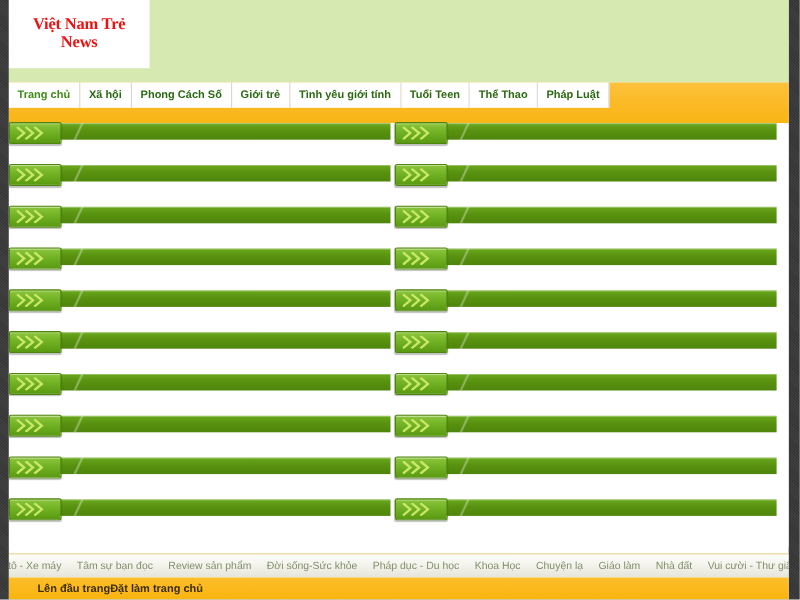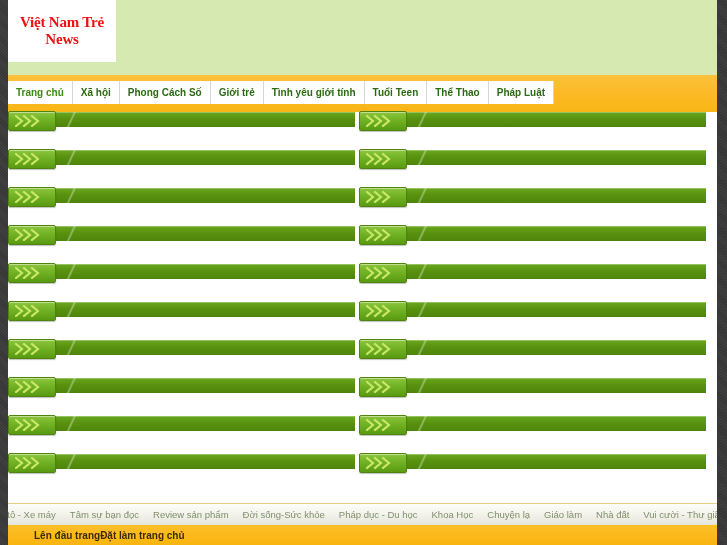--- a/index.html
+++ b/index.html
@@ -42,21 +42,21 @@
   #header {
     position: absolute;
     left: 0; top: 0;
     width: 709px;
     height: 75px;
     background: #d6e9b0;
   }
   #logo-box {
     position: absolute;
     left: 0; top: 0;
-    width: 108px;
+    width: 128px;
     height: 62px;
     background: #ffffff;
     display: flex;
     align-items: center;
     justify-content: center;
   }
   #logo-text {
     font-family: "Liberation Serif", "DejaVu Serif", serif;
     color: #ee1111;
     font-weight: bold;
@@ -72,23 +72,23 @@
     position: absolute;
     left: 0;
     top: 75px;
     width: 709px;
     height: 37px;
     background: linear-gradient(180deg, #fcc13c 0%, #fbb924 55%, #f9b616 100%);
   }
   #nav-tabs {
     position: absolute;
     left: 0; top: 0;
-    height: 34px;
-    display: flex;
-    align-items: center;
+    height: 23px;
+    display: flex;
+    align-items: flex-end;
     width: 709px;
   }
   .nav-tab {
     background: #ffffff;
     color: #2b6a12;
     font-size: 10px;
     font-weight: bold;
     display: flex;
     align-items: center;
     padding: 0 8px;

